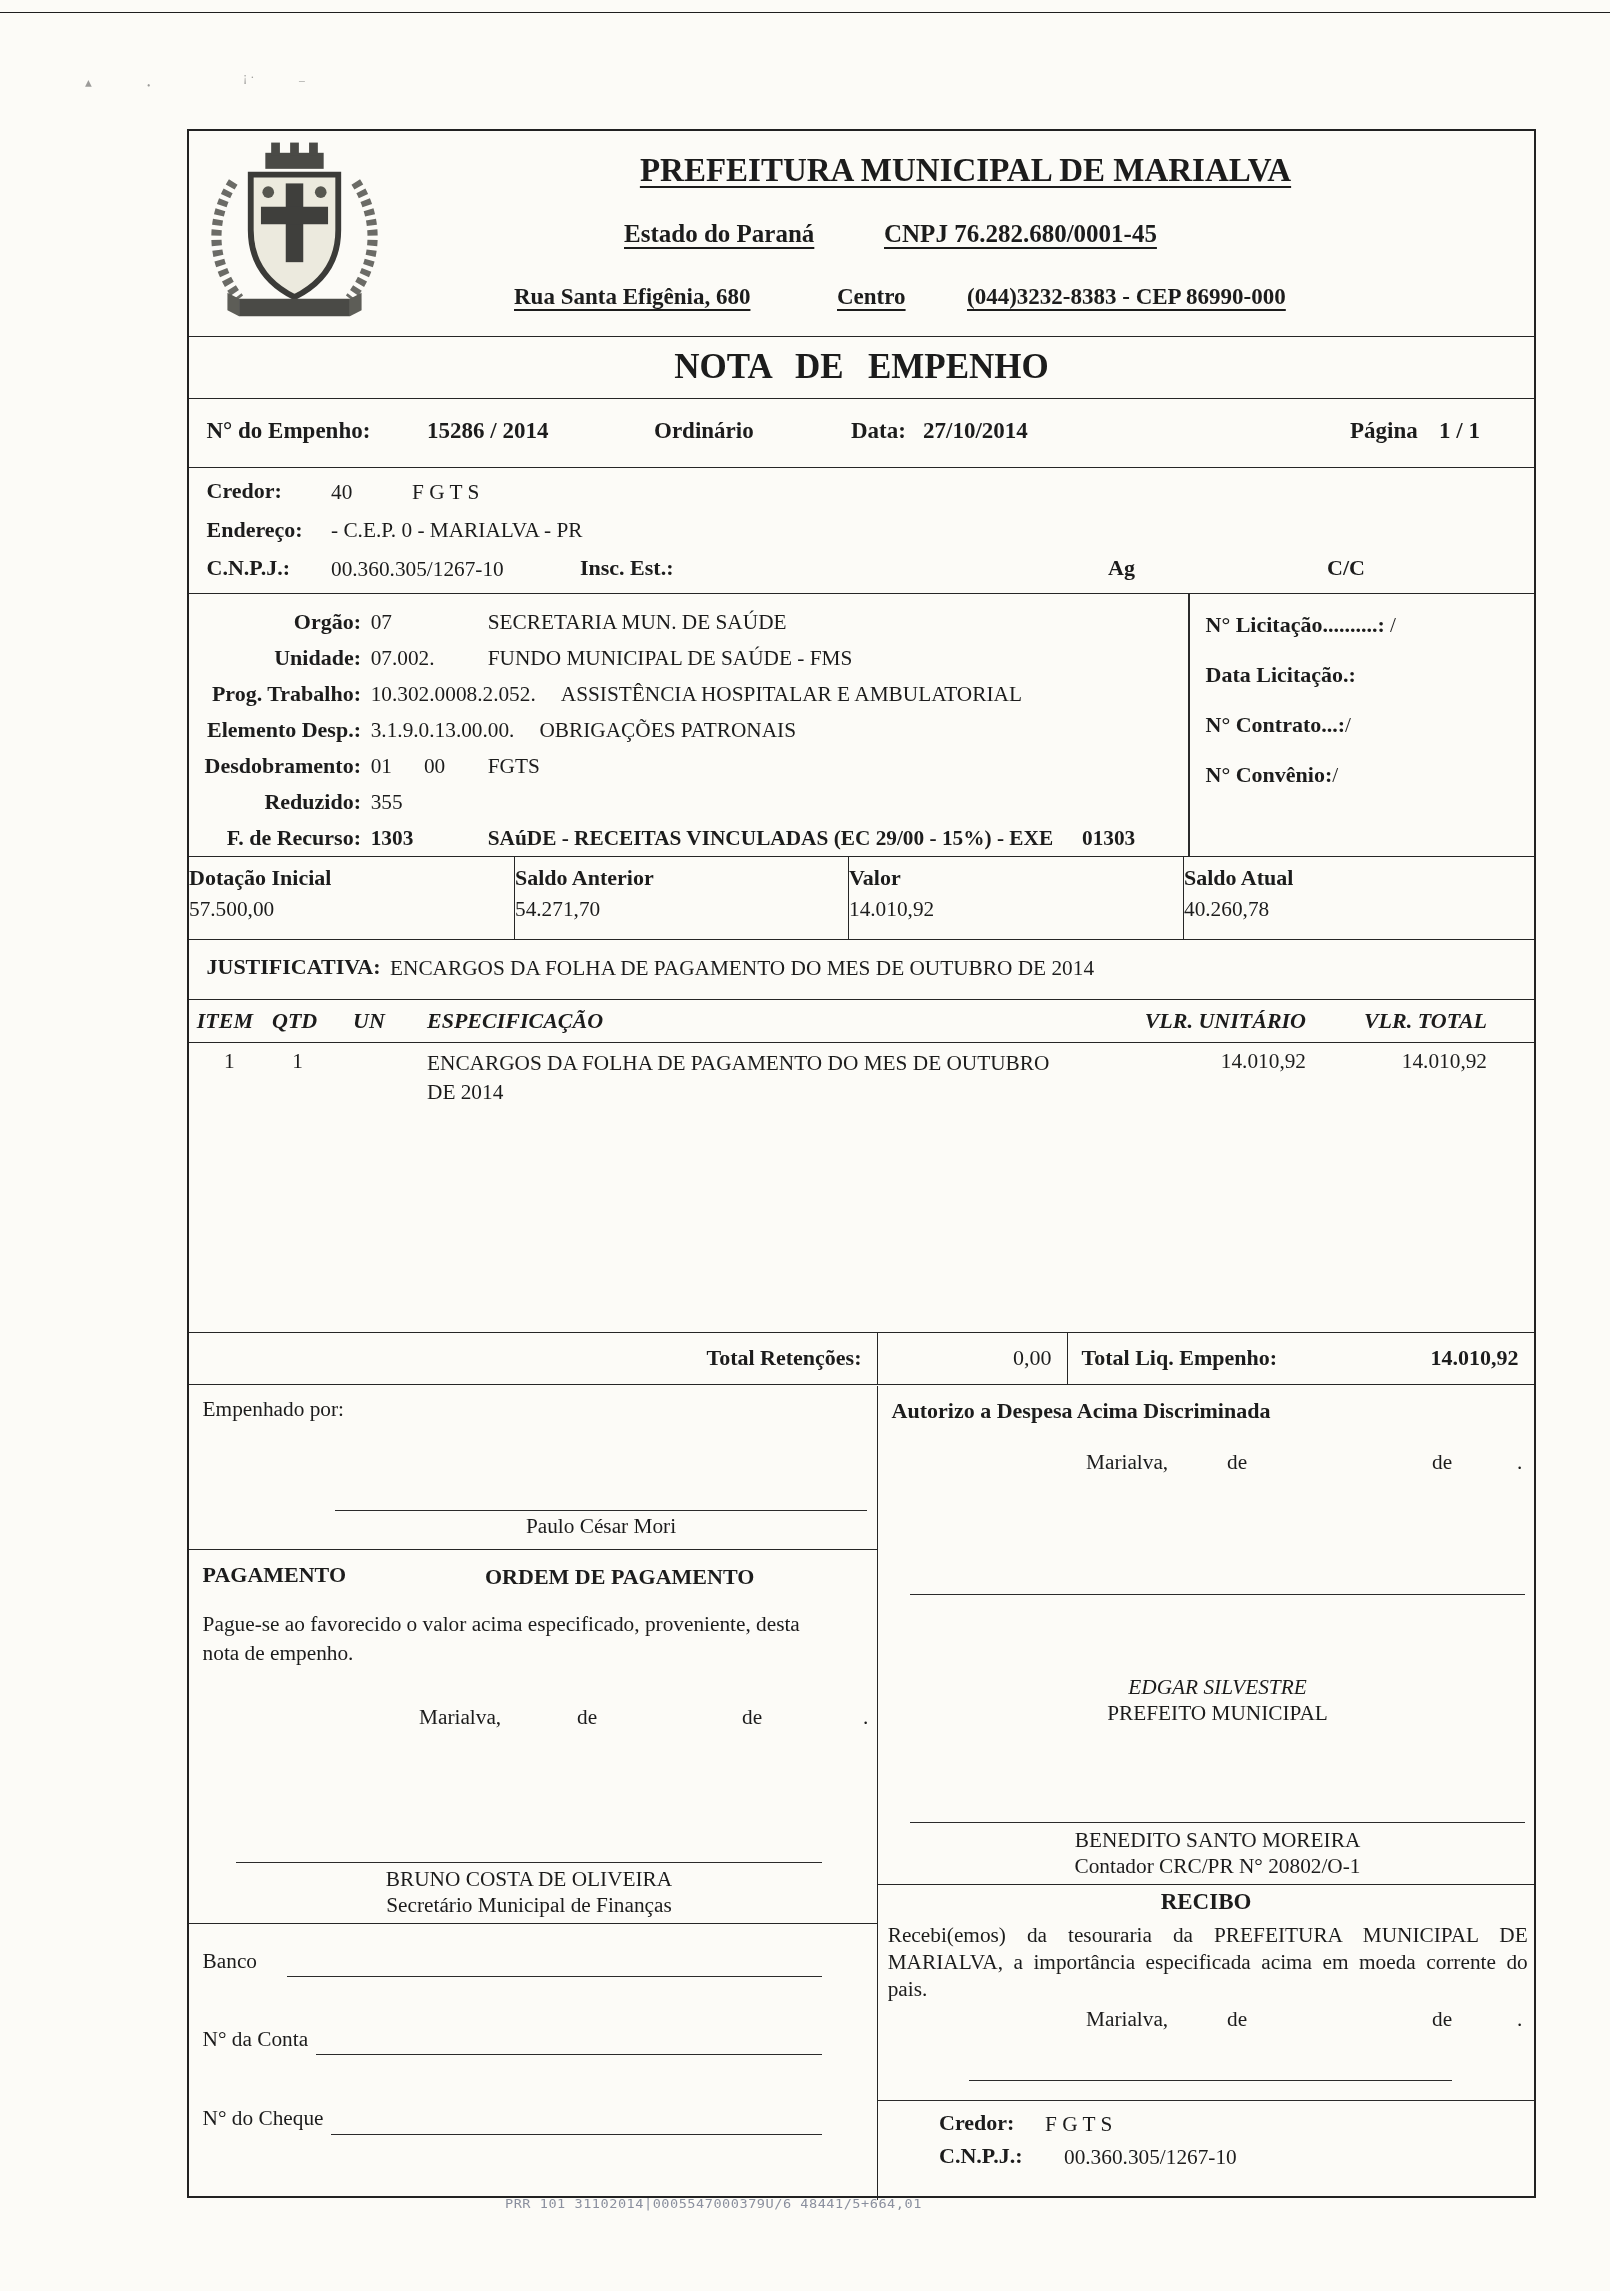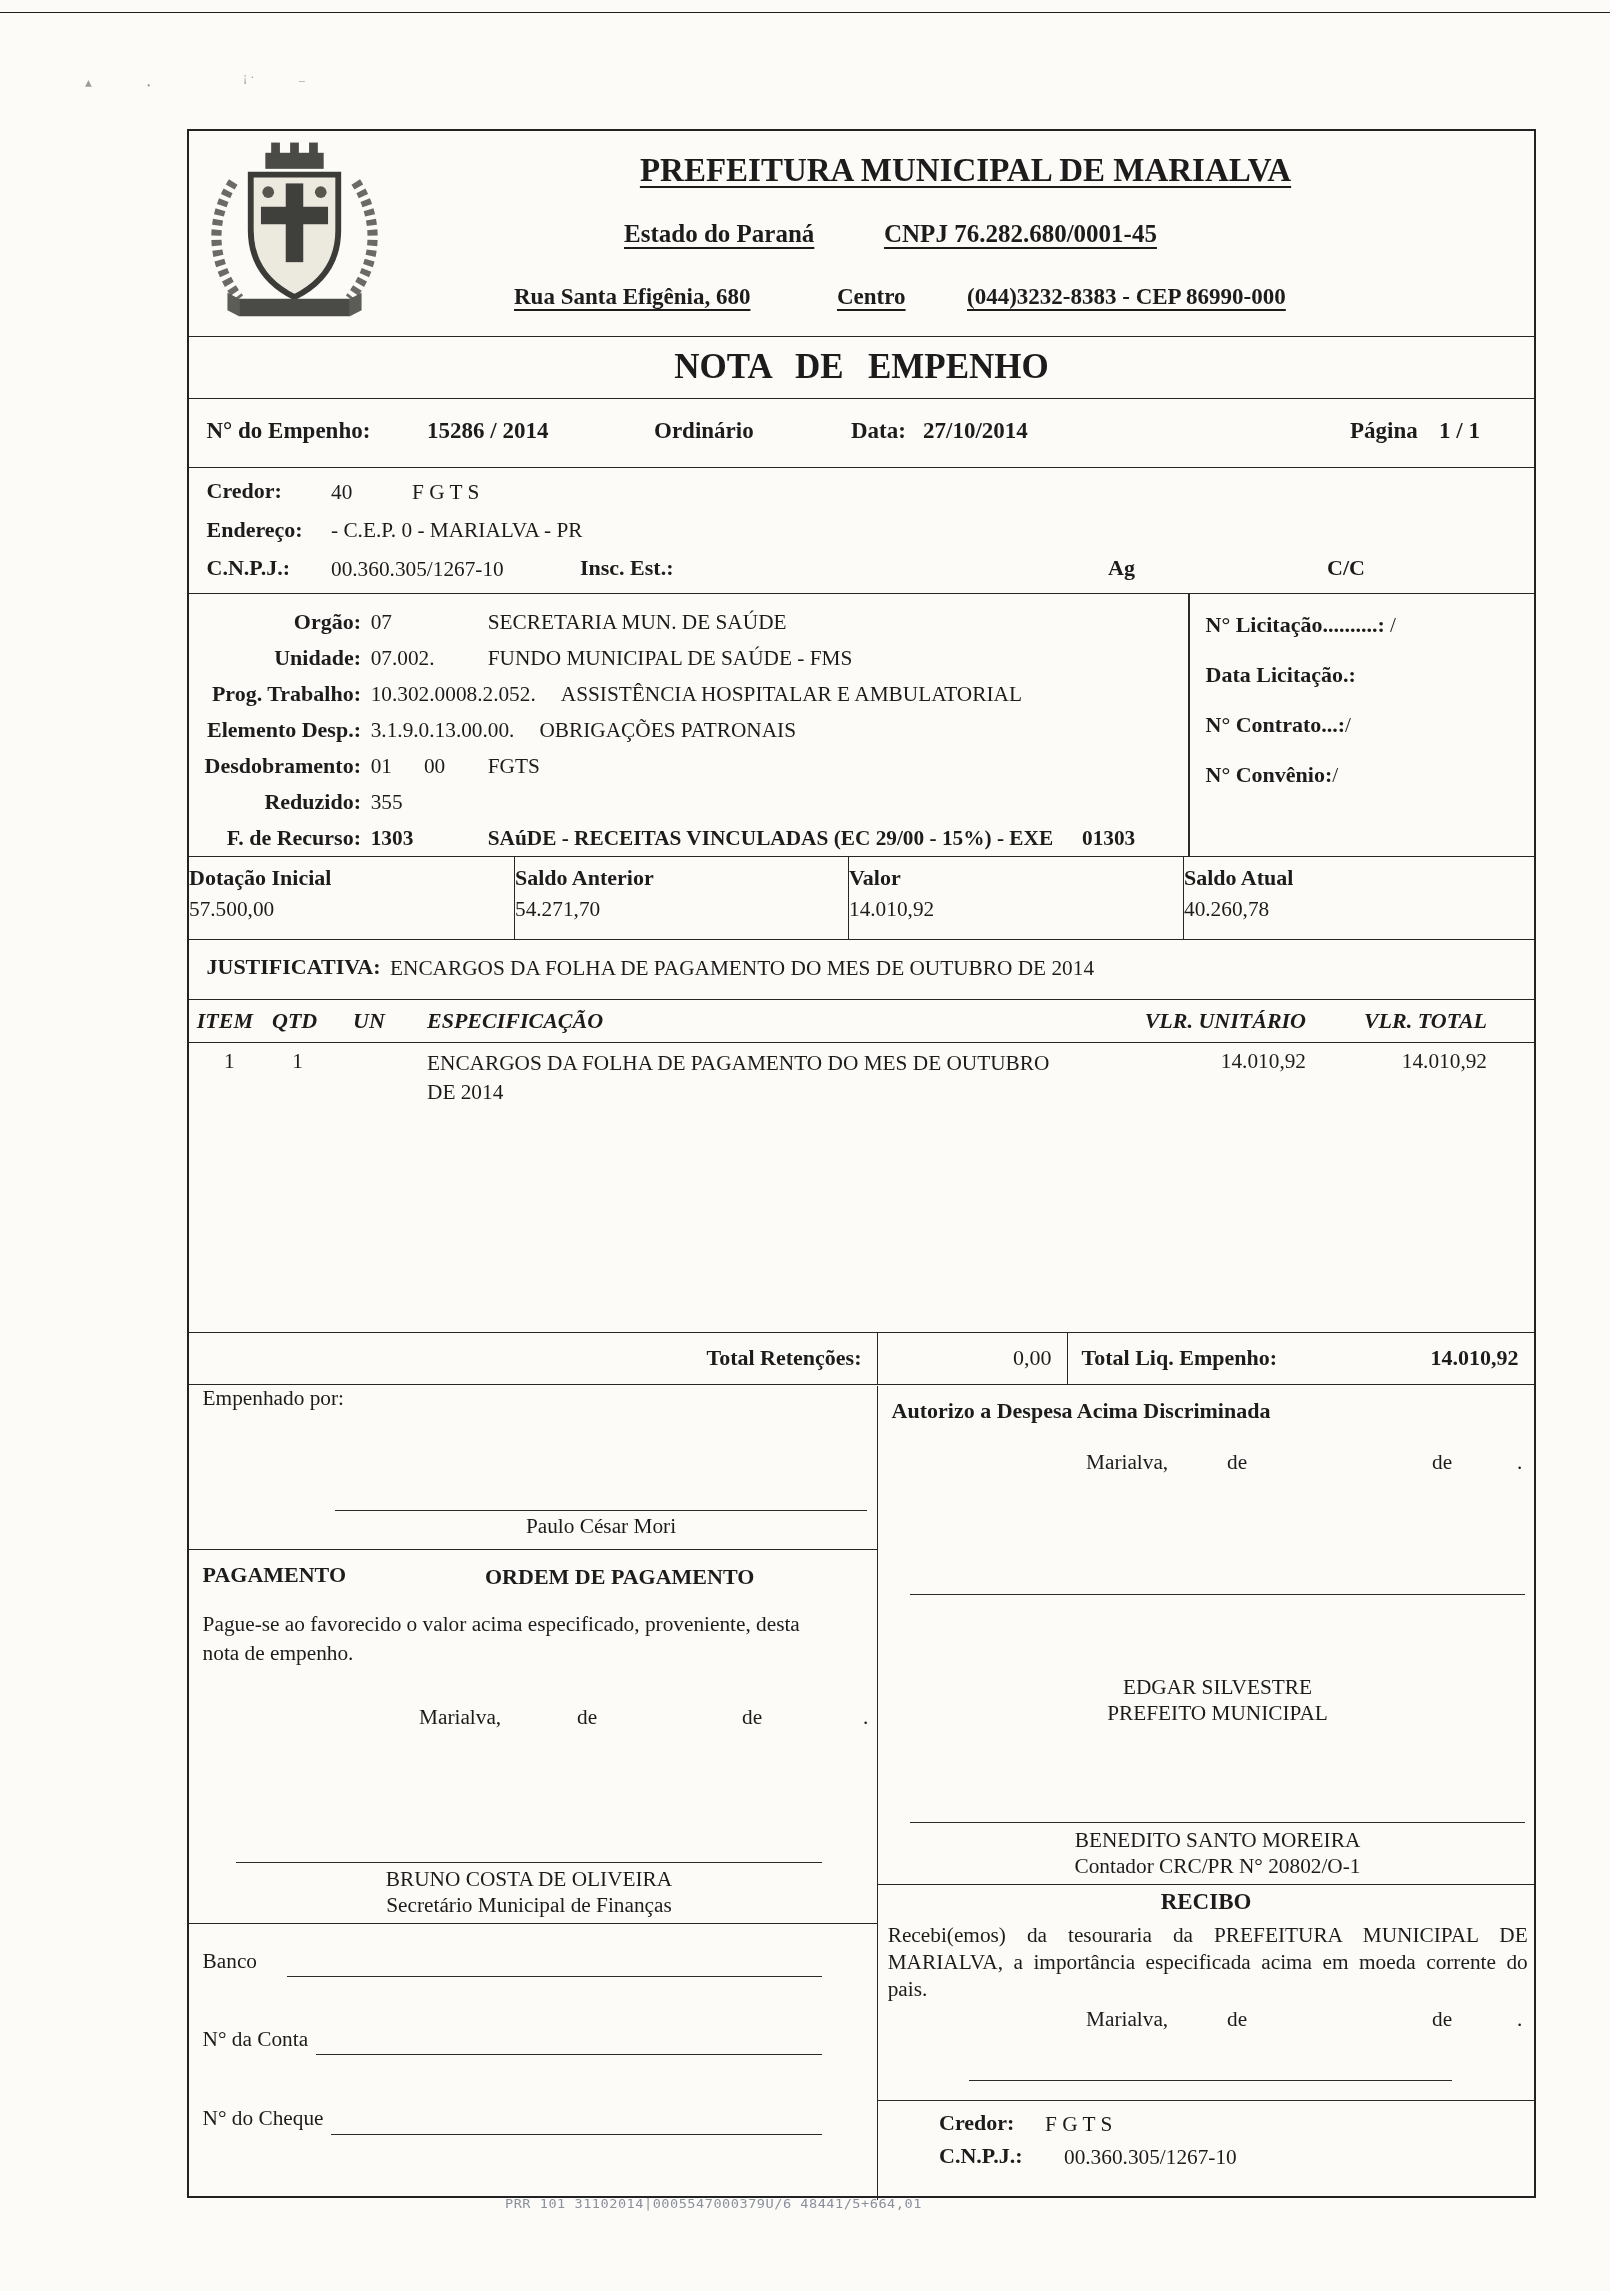--- a/index.html
+++ b/index.html
@@ -229,21 +229,21 @@
           <span class="b" style="padding-left:13.6px;text-align:center;">Total Liq. Empenho:</span>
           <span class="b" style="padding-right:15.5px;">14.010,92</span>
         </div>
       </div>
     </div>
 
     <div class="sec bottom" style="top:1255px;height:814px;">
 
       <div class="leftcol">
         <div class="bb" style="height:164px;position:relative;">
-          <span class="abs fs22" style="left:13.6px;top:0;">Empenhado por:</span>
+          <span class="abs fs22" style="left:13.6px;top:11px;">Empenhado por:</span>
           <div class="abs sigline" style="left:146px;top:124px;width:532px;"></div>
           <div class="abs fs22 center" style="left:146px;top:128px;width:532px;">Paulo César Mori</div>
         </div>
         <div class="bb" style="height:374px;position:relative;">
           <span class="abs b fs23" style="left:13.6px;top:11.6px;">PAGAMENTO</span>
           <span class="abs b fs23" style="left:296px;top:13.6px;">ORDEM DE PAGAMENTO</span>
           <div class="abs fs22" style="left:13.6px;top:60px;width:631px;line-height:29px;">Pague-se ao favorecido o valor acima especificado, proveniente, desta nota de empenho.</div>
           <span class="abs fs22" style="left:230px;top:155px;">Marialva,</span>
           <span class="abs fs22" style="left:388px;top:155px;">de</span>
           <span class="abs fs22" style="left:553px;top:155px;">de</span>
@@ -263,21 +263,21 @@
       </div>
 
       <div class="rightcol">
         <div class="bb" style="height:499px;position:relative;">
           <span class="abs b fs23" style="left:13.6px;top:11.6px;">Autorizo a Despesa Acima Discriminada</span>
           <span class="abs fs22" style="left:208px;top:64px;">Marialva,</span>
           <span class="abs fs22" style="left:349px;top:64px;">de</span>
           <span class="abs fs22" style="left:554px;top:64px;">de</span>
           <span class="abs fs22" style="left:639px;top:64px;">.</span>
           <div class="abs sigline" style="left:32px;top:208px;width:615px;"></div>
-          <div class="abs fs22 center" style="left:32px;top:289px;width:615px;">EDGAR SILVESTRE</div>
+          <div class="abs fs22 center" style="left:32px;top:289px;width:615px;font-style:italic;">EDGAR SILVESTRE</div>
           <div class="abs fs22 center" style="left:32px;top:315px;width:615px;">PREFEITO MUNICIPAL</div>
           <div class="abs sigline" style="left:32px;top:436px;width:615px;"></div>
           <div class="abs fs22 center" style="left:32px;top:442px;width:615px;">BENEDITO SANTO MOREIRA</div>
           <div class="abs fs22 center" style="left:32px;top:468px;width:615px;">Contador CRC/PR N° 20802/O-1</div>
         </div>
         <div style="flex:1;position:relative;">
           <div class="abs b fs24 center" style="left:0;top:3.9px;width:100%;">RECIBO</div>
           <div class="abs fs22" style="left:9.7px;top:37px;width:640px;line-height:27px;text-align:justify;">Recebi(emos) da tesouraria da PREFEITURA MUNICIPAL DE MARIALVA, a importância especificada acima em moeda corrente do pais.</div>
           <span class="abs fs22" style="left:208px;top:122px;">Marialva,</span>
           <span class="abs fs22" style="left:349px;top:122px;">de</span>

